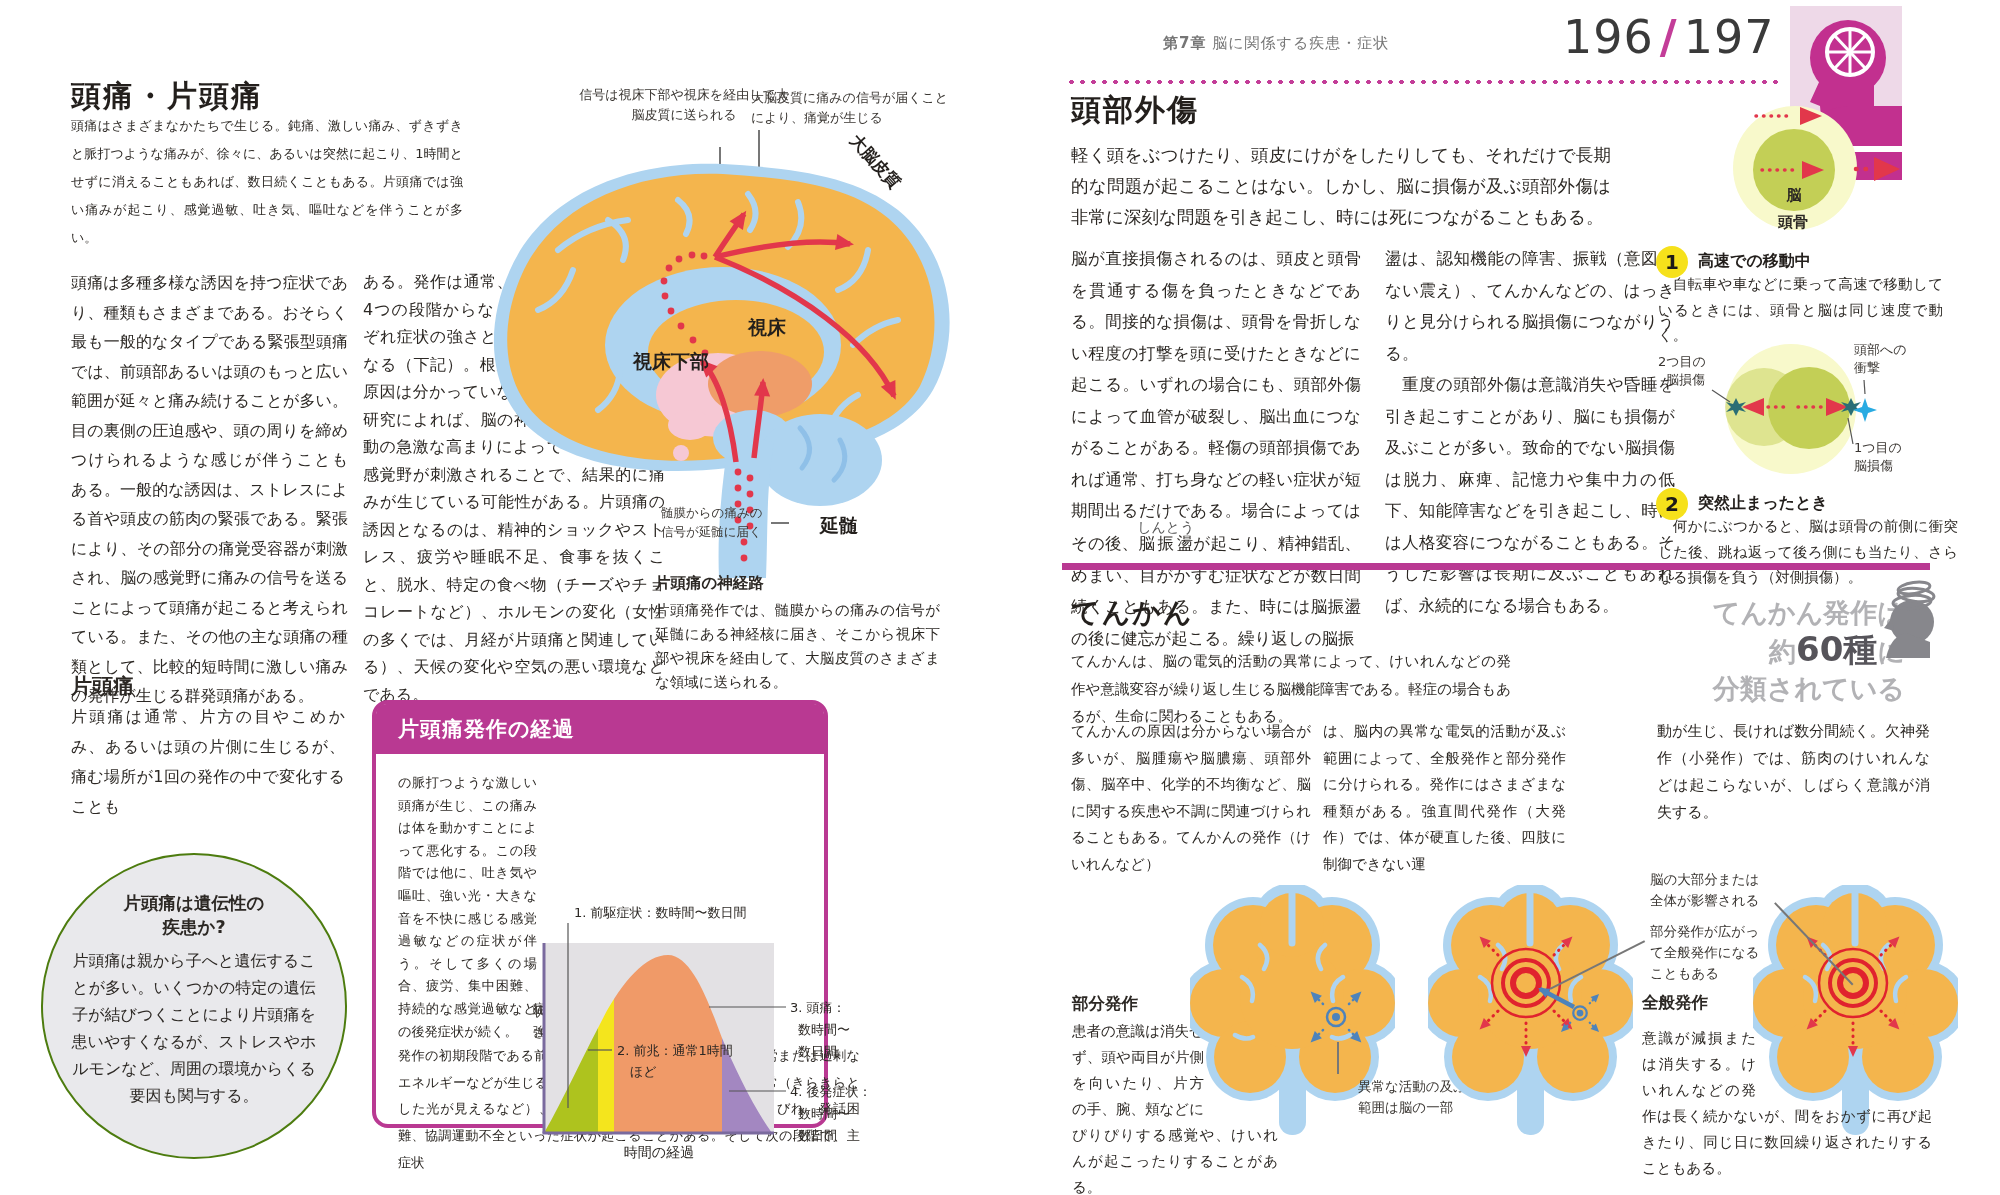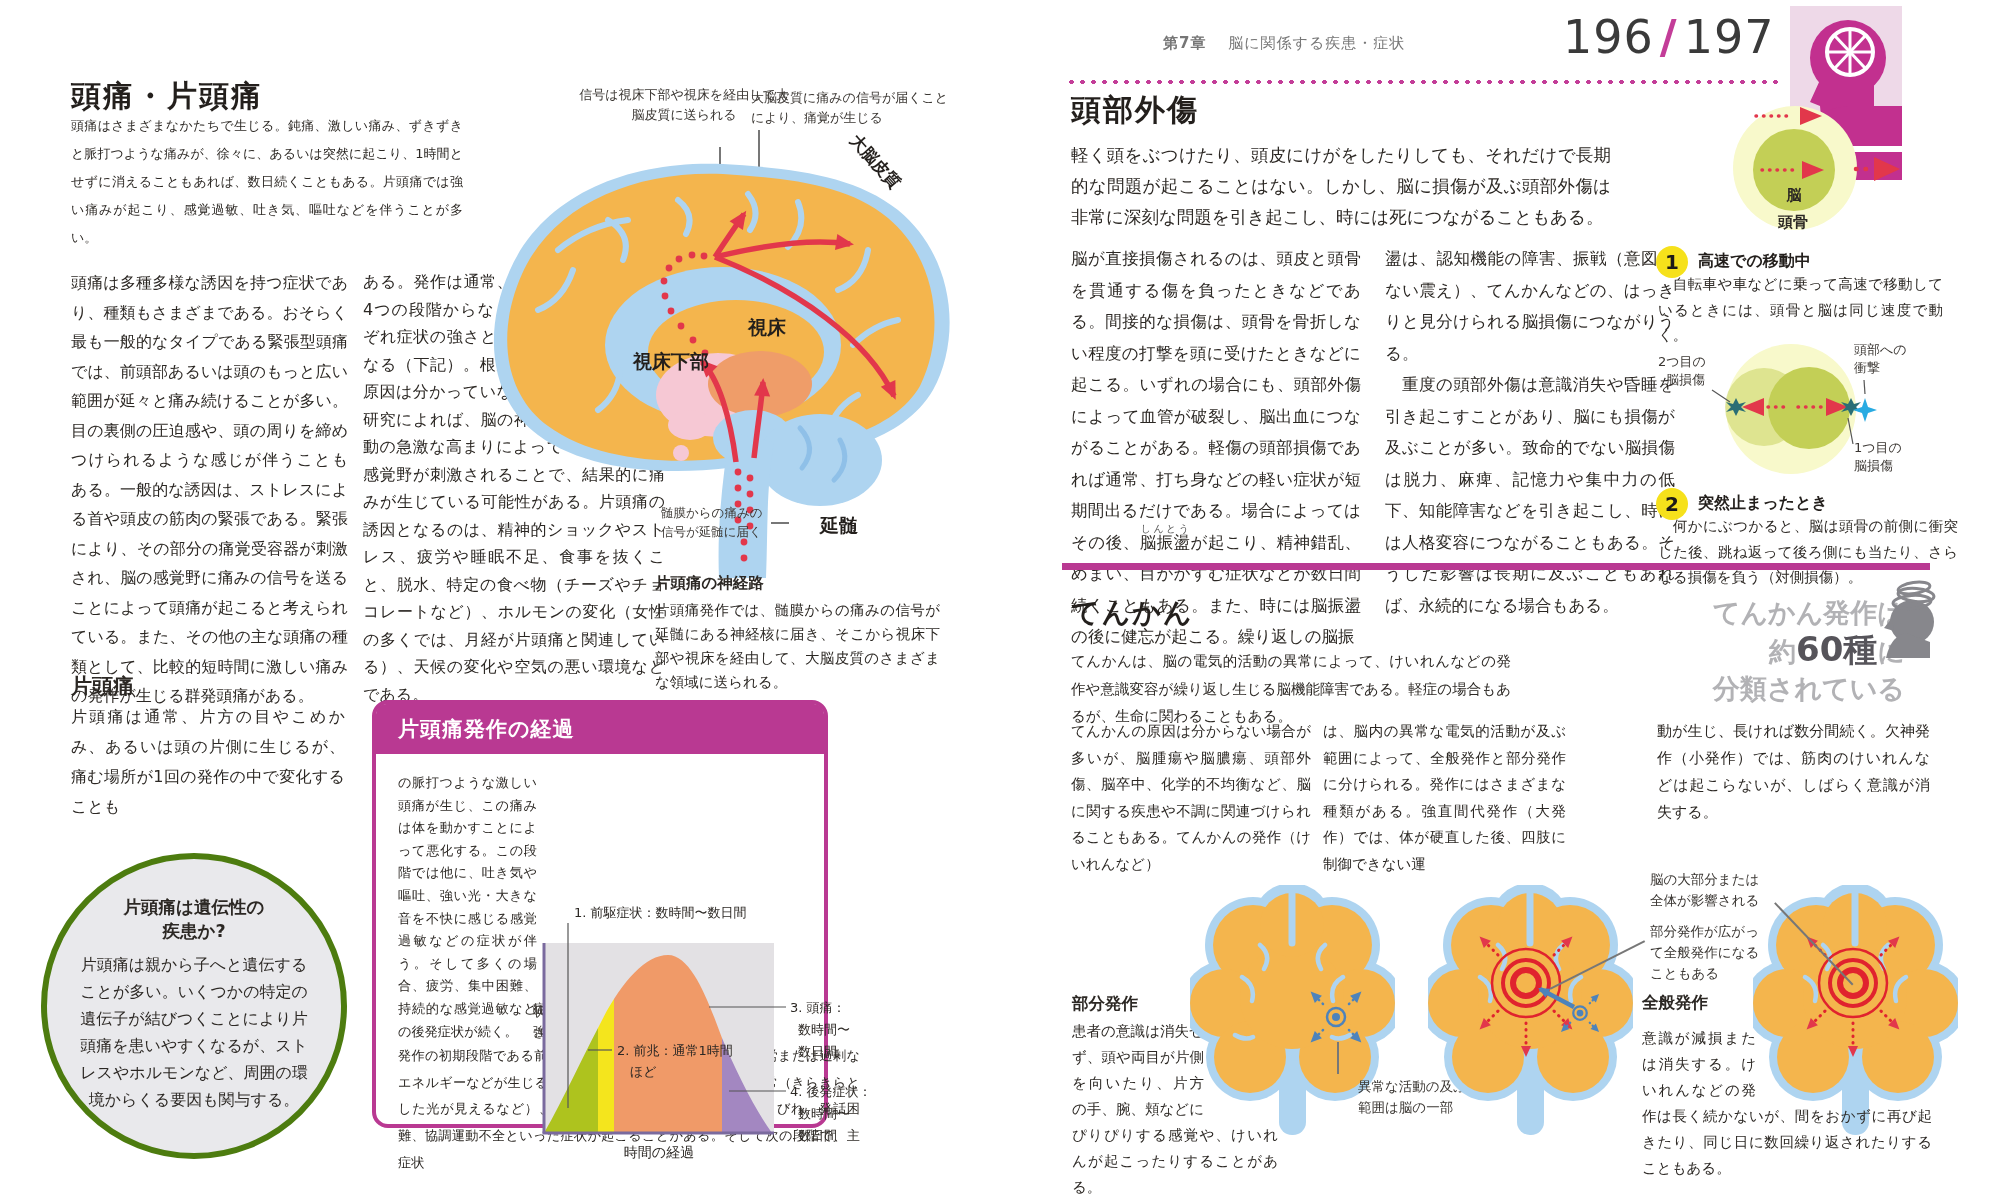--- a/index.html
+++ b/index.html
@@ -15,37 +15,37 @@
   .body16{font-size:16px;line-height:29.5px;}
   .rbody{font-size:16.5px;line-height:31.5px;}
   .ep{font-size:14.5px;line-height:26.5px;}
   .sp{float:right;}
   .vt{writing-mode:vertical-rl;letter-spacing:3px;}
   .ln{background:#777;}
   .cap-t{font-size:15.5px;font-weight:bold;}
   .cap-b{font-size:14.5px;line-height:24px;}
   .lbl{font-size:13px;line-height:19.5px;color:#3a3632;}
   .lbl-b{font-size:19px;font-weight:bold;color:#231f1c;}
-  .circle-note{border:6px solid #4d7c0f;border-radius:50%;background:#e9e9ec;box-sizing:border-box;text-align:center;}
+  .circle-note{border:2px solid #4d7c0f;border-radius:50%;background:#e9e9ec;box-sizing:border-box;text-align:center;}
   .pinkbox{border:4px solid #b93992;border-radius:16px;box-sizing:border-box;background:#fff;}
   .pinkbox-hd{background:#b93992;color:#fff;font-weight:bold;font-size:21px;line-height:50px;
               padding-left:22px;border-radius:10px 10px 0 0;letter-spacing:1px;}
   .numcirc{width:32px;height:32px;border-radius:50%;background:#f6e11b;color:#1c1a18;font-weight:bold;
            font-size:20px;text-align:center;line-height:32px;}
   .step-t{font-size:16px;font-weight:bold;color:#231f1c;}
   .step-b{font-size:14.5px;line-height:25.5px;}
   .divider{background:#b93992;}
   .chap{font-size:15px;color:#767676;letter-spacing:1px;}
   .pgnum{font-size:46px;color:#3a3a3a;letter-spacing:1px;}
   .pgnum .slash{color:#c33d98;margin:0 6px;font-weight:bold;}
   .dotrule{background-image:radial-gradient(circle,#c33d98 2.3px,rgba(0,0,0,0) 2.5px);
            background-size:11px 6px;background-repeat:repeat-x;height:6px;}
   .callout{font-size:27px;line-height:37px;font-weight:bold;color:#b2b2b5;text-align:right;}
   .callout .em{font-size:34px;color:#56545a;}
-  ruby rt{font-size:10px;color:#555;}
+  ruby rt{font-size:14px;color:#555;}
   svg text{font-family:"DejaVu Sans",sans-serif;}
 </style>
 </head>
 <body>
 
 <svg width="0" height="0" style="position:absolute">
   <defs>
     <marker id="mR" markerUnits="userSpaceOnUse" markerWidth="22" markerHeight="20" refX="16" refY="9" orient="auto">
       <path d="M2,1 L20,9 L2,17 Z" fill="#e2374b"></path>
       </marker>
@@ -190,21 +190,21 @@
             <text x="274" y="237">数日間</text>
             <text x="135" y="254" text-anchor="middle" font-size="14">時間の経過</text>
           </g>
         </svg>
       </div>
     </div>
   </div>
 
   <div class="abs chap" style="left:1163px;top:34px;">
     <span class="b">第7章</span>
-    <span style="margin-left:16px;">脳に関係する疾患・症状</span>
+    <span style="">脳に関係する疾患・症状</span>
   </div>
   <div class="abs pgnum" style="left:1563px;top:10px;">
     <span>196</span><span class="slash">/</span><span>197</span>
   </div>
   <div class="abs dotrule" style="left:1066px;top:79px;width:714px;"></div>
 
   <svg class="abs" style="left:1790px;top:6px;" width="112" height="174" viewBox="0 0 112 174">
     <rect x="0" y="0" width="112" height="140" fill="#eed9e8"></rect>
     <g fill="#c2308f">
       <circle cx="58" cy="52" r="38"></circle>

